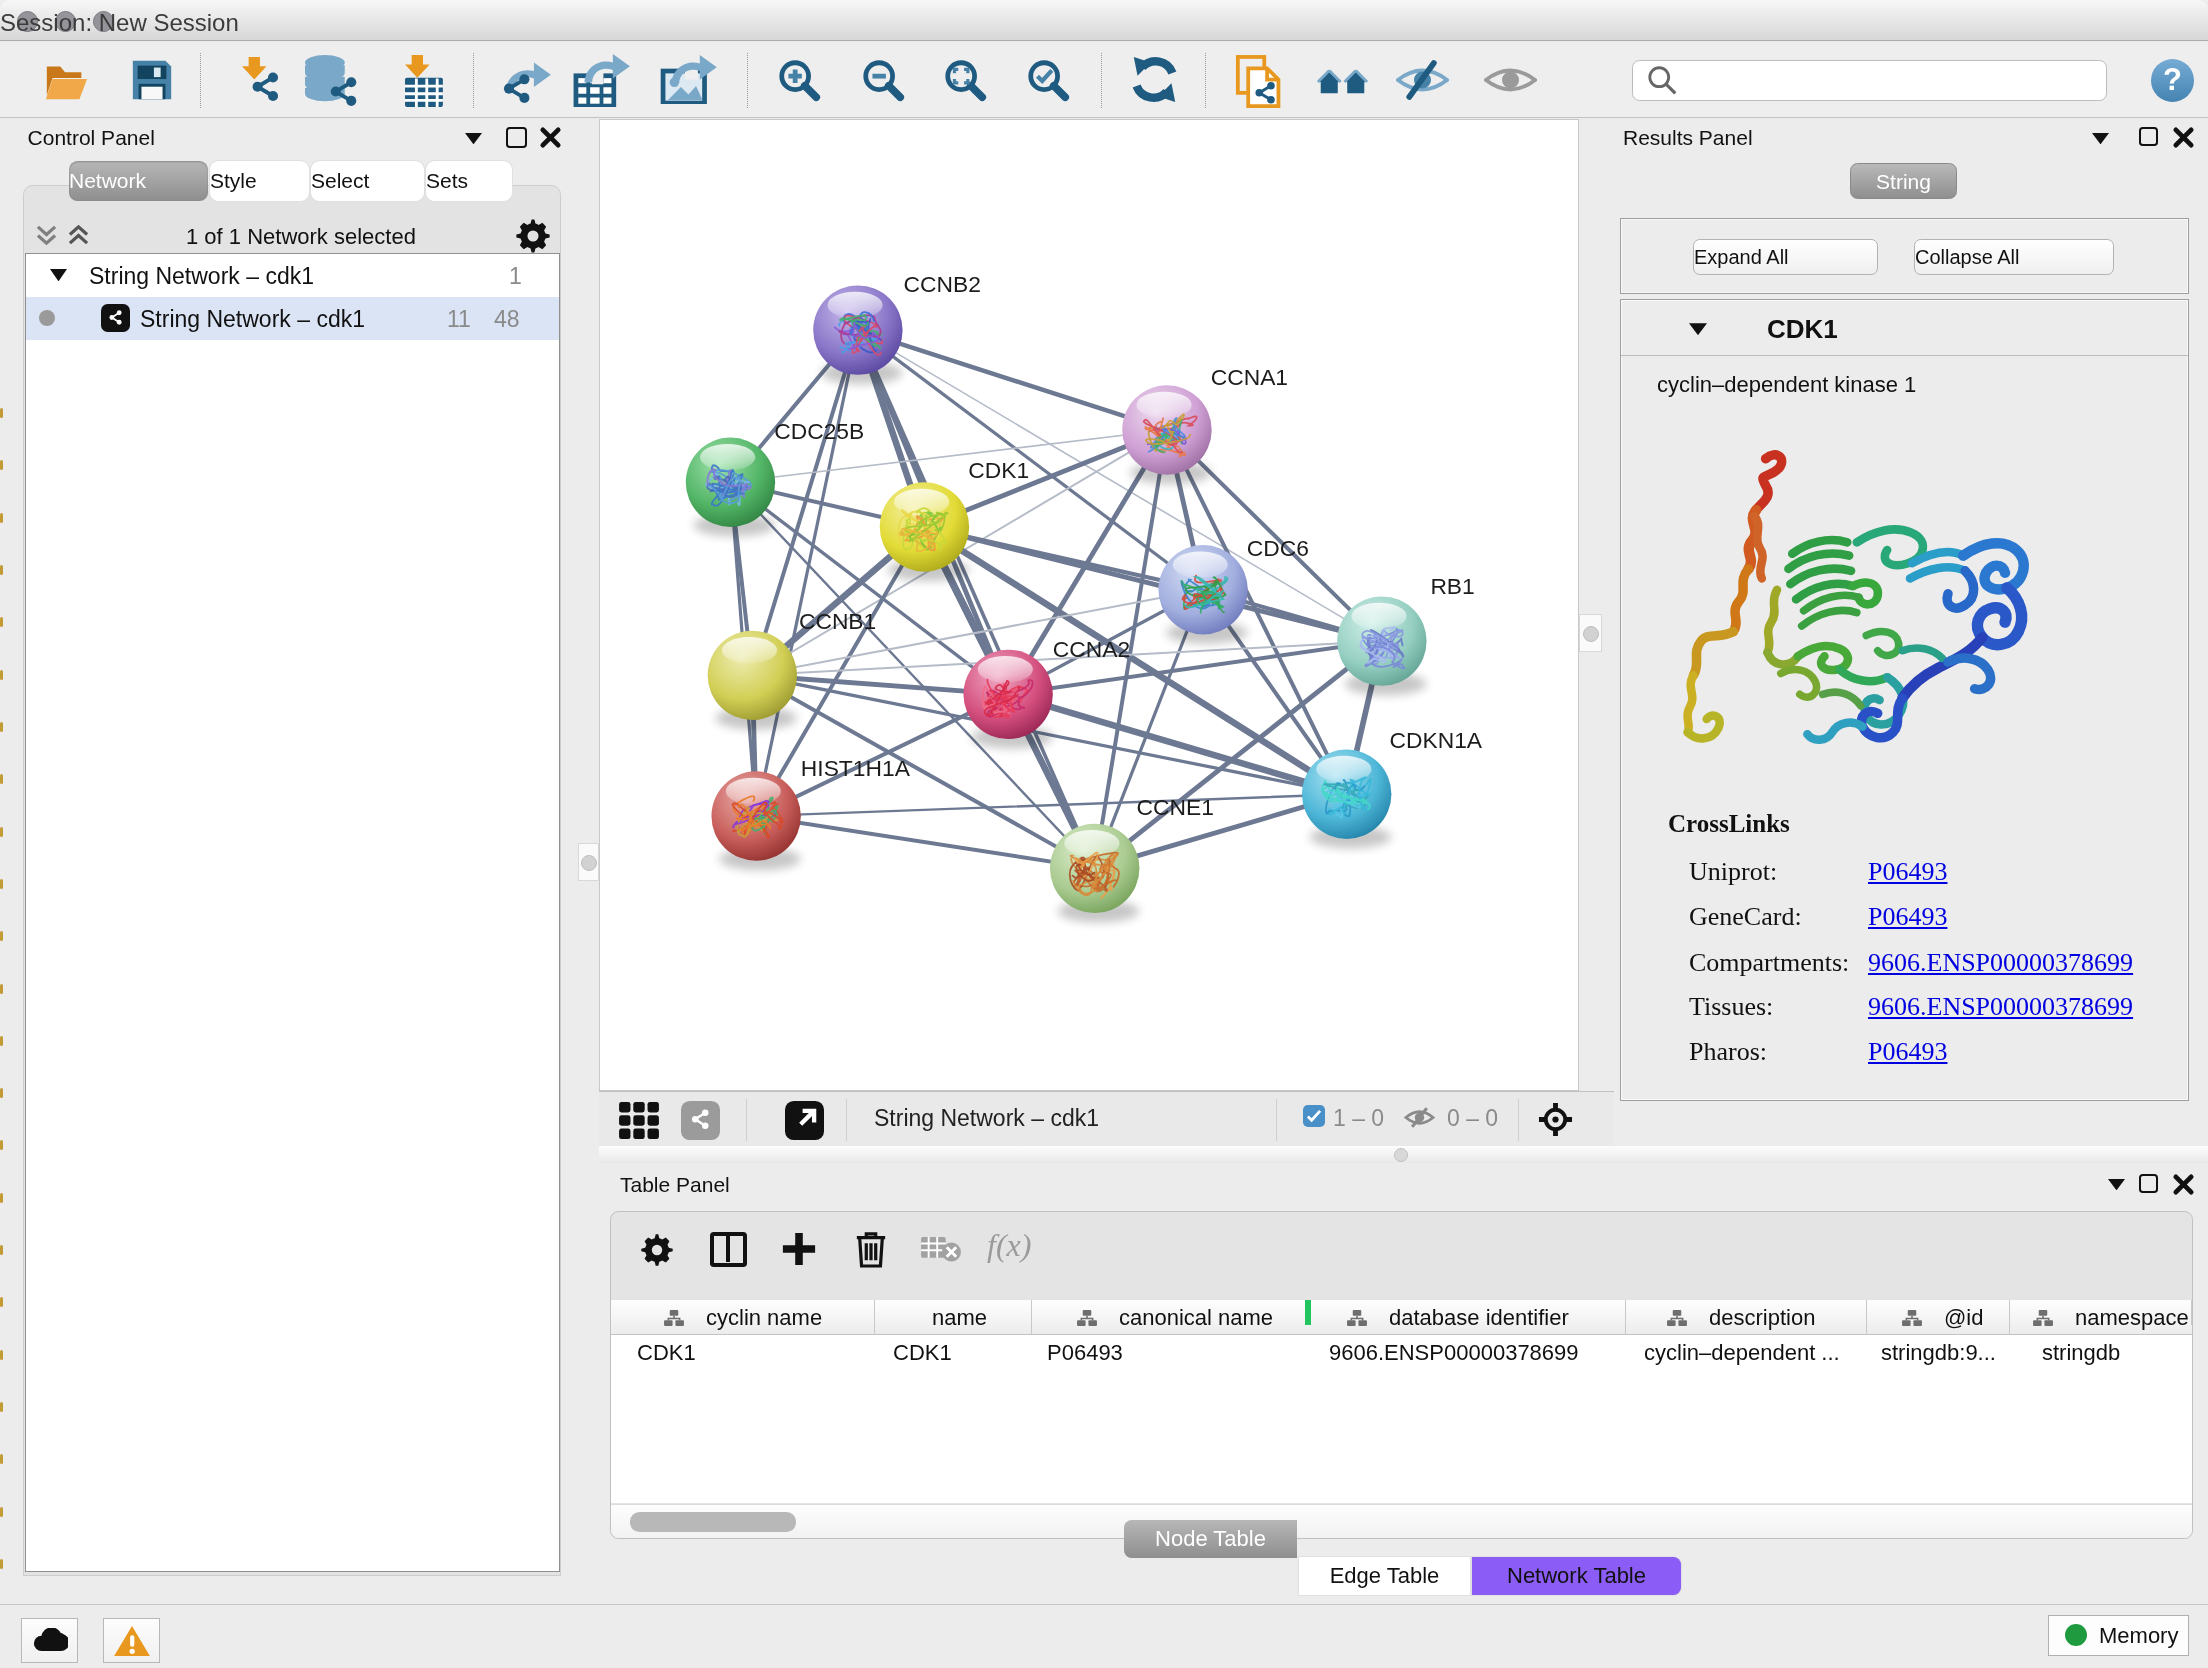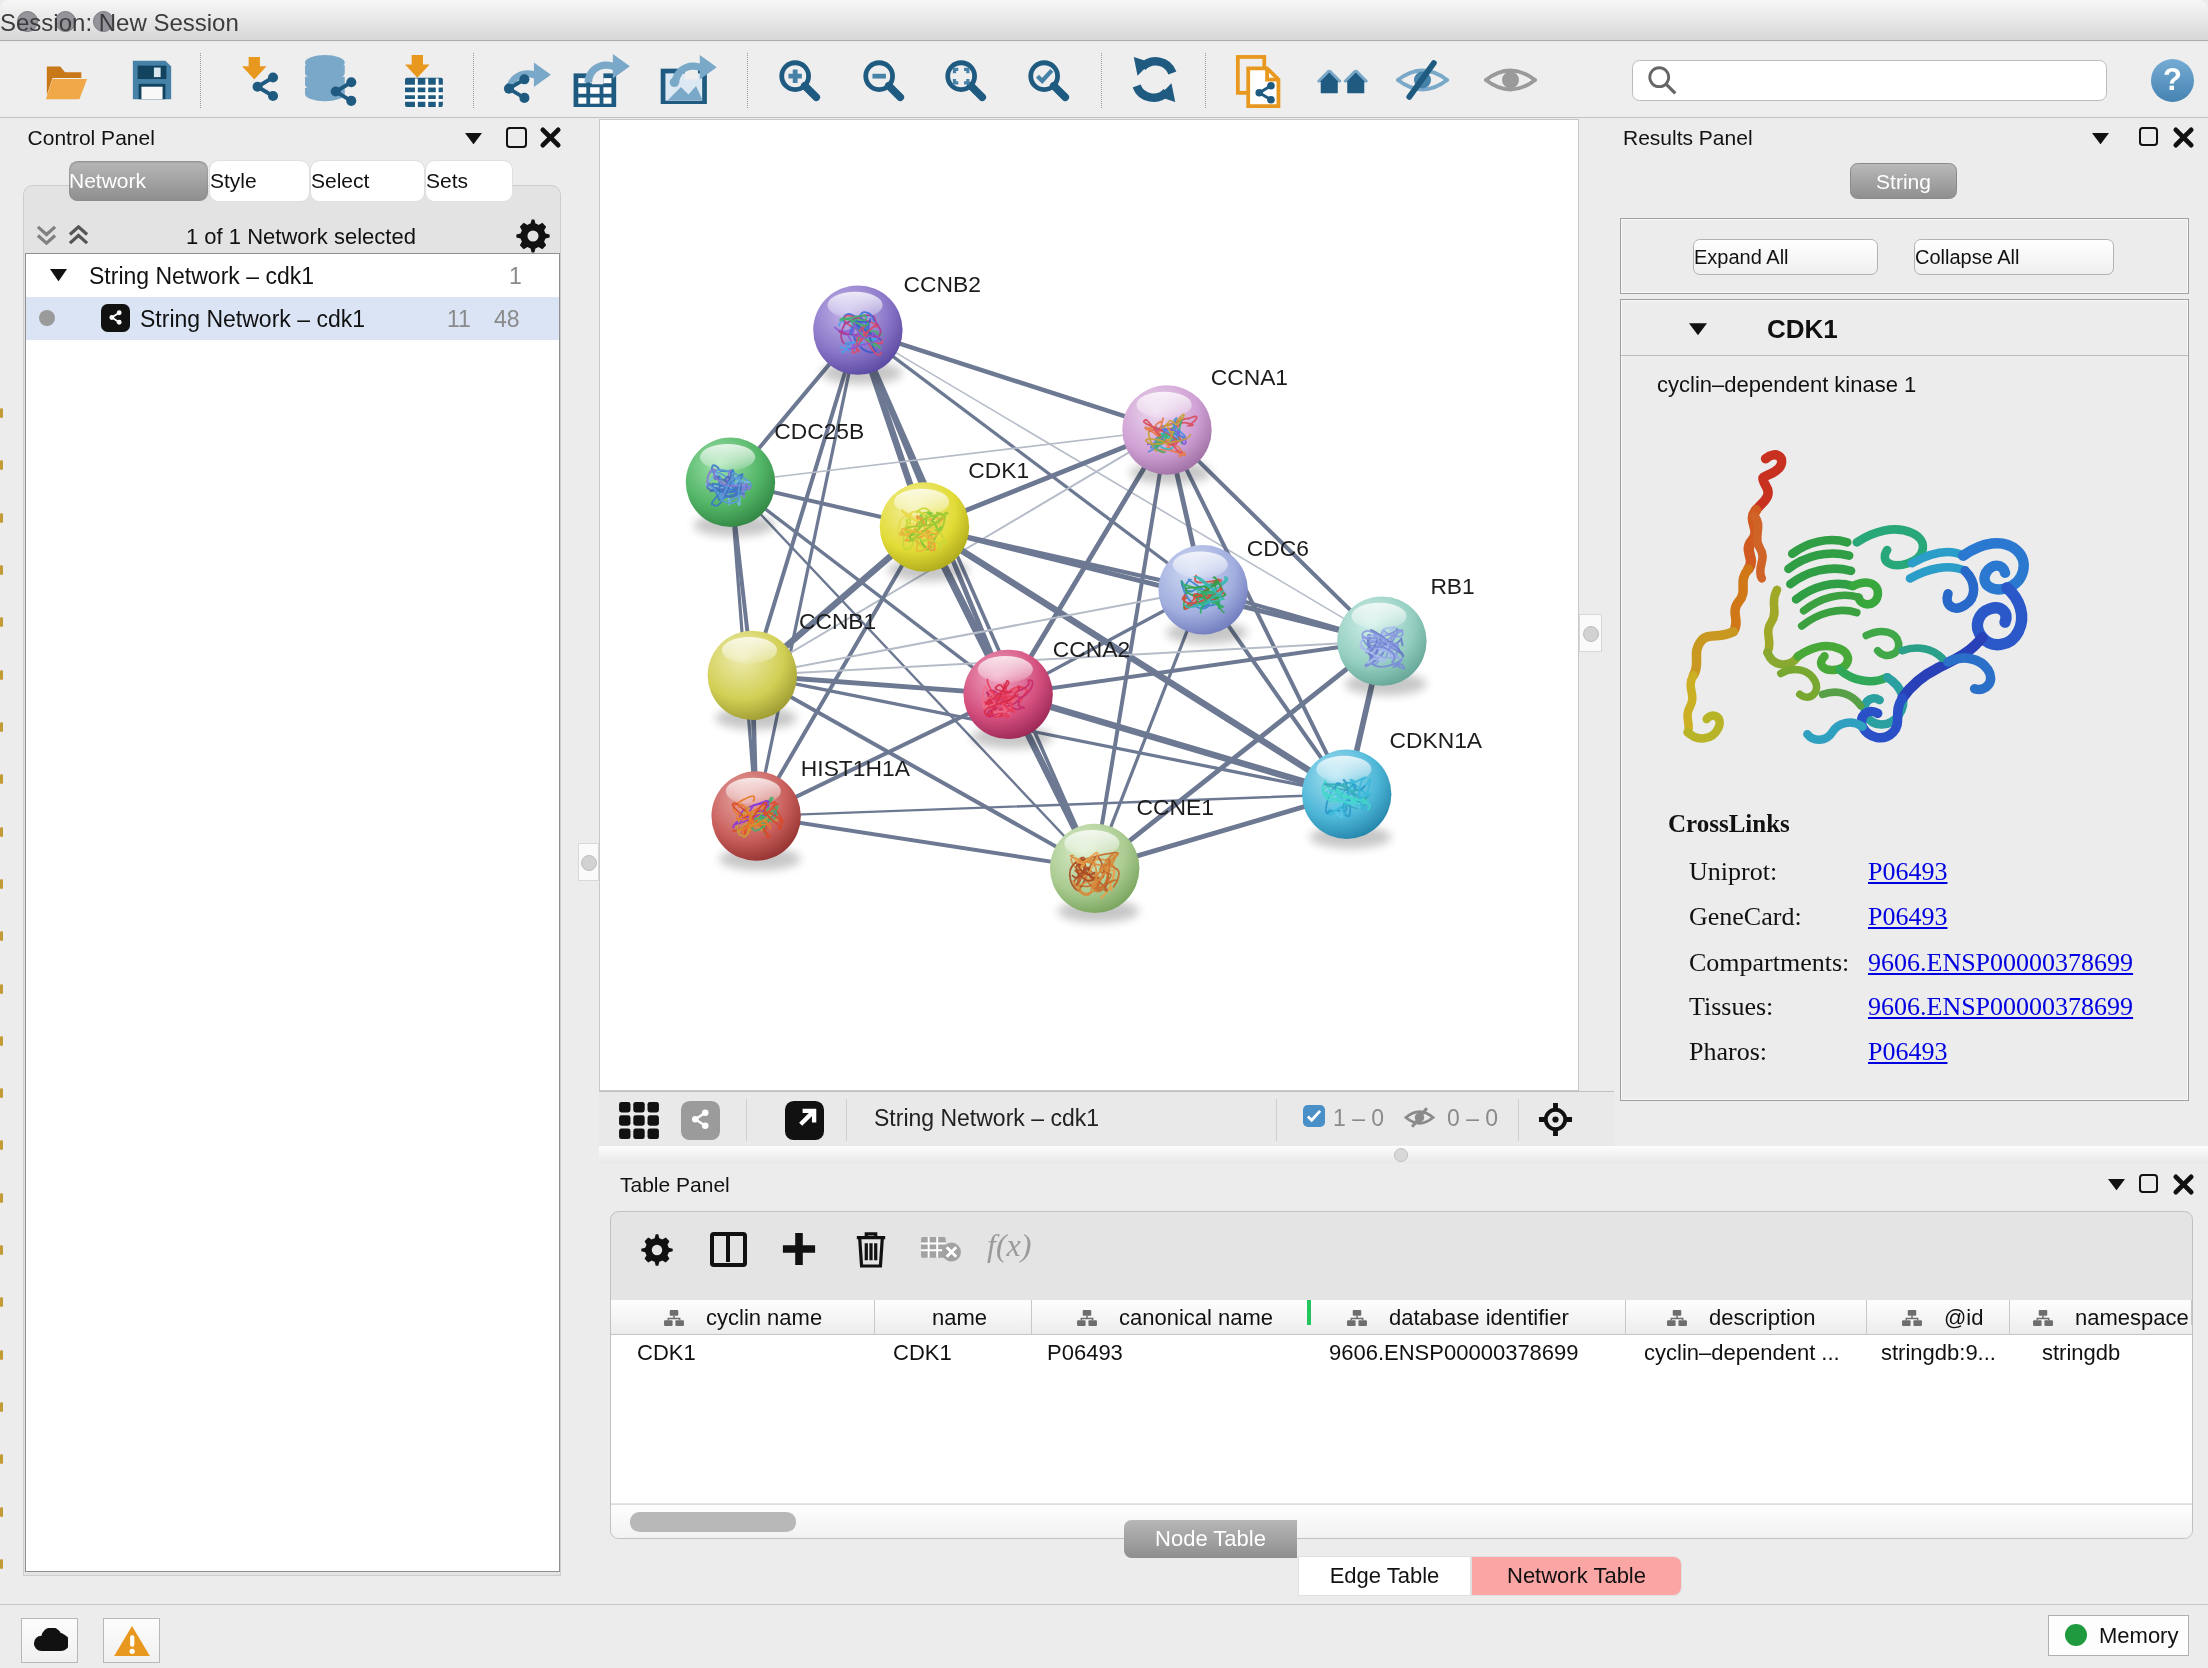--- a/index.html
+++ b/index.html
@@ -805,21 +805,21 @@
         <rect x="1" y="12" width="9" height="6" rx="1"></rect>
         <rect x="13" y="12" width="9" height="6" rx="1"></rect>
         <path d="M11.5 7 L11.5 10 M5.5 12 L5.5 10 L17.5 10 L17.5 12" stroke="#6e6e6e" stroke-width="1.6" fill="none"></path>
       </g>
     </svg>
     <div style="position:absolute;left:95px;top:4.8px;font-size:22px;color:#111">cyclin name</div>
   </div>
 <div class="abs" style="left:875px;top:1300px;width:157px;height:35px;border-right:1px solid #c8c8c8">
     <div style="position:absolute;left:57px;top:4.8px;font-size:22px;color:#111">name</div>
   </div>
-<div class="abs" style="left:1032px;top:1300px;width:279px;height:25px;border-right:4px solid #22c55e">
+<div class="abs" style="left:1032px;top:1300px;width:279px;height:25px;border-right:6px solid #22c55e">
     <svg width="22" height="18" viewBox="0 0 23 19" style="position:absolute;left:44px;top:8.6px">
       <g fill="#6e6e6e">
         <rect x="7" y="1" width="9" height="6" rx="1"></rect>
         <rect x="1" y="12" width="9" height="6" rx="1"></rect>
         <rect x="13" y="12" width="9" height="6" rx="1"></rect>
         <path d="M11.5 7 L11.5 10 M5.5 12 L5.5 10 L17.5 10 L17.5 12" stroke="#6e6e6e" stroke-width="1.6" fill="none"></path>
       </g>
     </svg>
     <div style="position:absolute;left:87px;top:4.8px;font-size:22px;color:#111">canonical name</div>
   </div>
@@ -874,21 +874,21 @@
 <div class="abs" style="left:1329px;top:1340px;font-size:22px;color:#111">9606.ENSP00000378699</div>
 <div class="abs" style="left:1644px;top:1340px;font-size:22px;color:#111">cyclin–dependent ...</div>
 <div class="abs" style="left:1881px;top:1340px;font-size:22px;color:#111">stringdb:9...</div>
 <div class="abs" style="left:2042px;top:1340px;font-size:22px;color:#111">stringdb</div>
 <div class="abs" style="left:611px;top:1504px;width:1581px;height:34px;background:linear-gradient(#fdfdfd,#f2f2f2);border-top:1px solid #dcdcdc;border-radius:0 0 7.6px 7.6px">
   <div class="abs" style="left:19px;top:6.7px;width:166px;height:20px;background:#b8b8b8;border-radius:9.5px"></div>
 </div>
 
 <div class="abs btab" style="left:1124px;top:1520px;width:173px;background:linear-gradient(#b7b7b7,#8e8e8e);border-radius:7.6px 0 0 7.6px;color:#fff">Node Table</div>
 <div class="abs btab" style="left:1299px;top:1557px;width:171px;background:#fff;color:#111;box-shadow:0 0 0 1px #e0e0e0">Edge Table</div>
-<div class="abs btab" style="left:1472px;top:1557px;width:209px;background:#fca5a5;color:#111;border-radius:0 7.6px 7.6px 0;box-shadow:0 0 0 1px #e0e0e0">Network Table</div>
+<div class="abs btab" style="left:1472px;top:1557px;width:209px;background:#8b5cf6;color:#111;border-radius:0 7.6px 7.6px 0;box-shadow:0 0 0 1px #e0e0e0">Network Table</div>
 
 <div class="abs statusbar">
   <div class="abs sbtn" style="left:21px;top:13.3px;width:57px;height:45px">
     <svg width="36" height="27" viewBox="0 0 38 28" style="position:absolute;left:9.5px;top:8.6px">
         <path d="M10 24 A8 8 0 0 1 10 8 A11 11 0 0 1 31 6 A7.5 7.5 0 0 1 30 24 Z" fill="#111"></path>
         <circle cx="30" cy="9" r="4" fill="#111"></circle>
       </svg>
   </div>
   <div class="abs sbtn" style="left:103px;top:13.3px;width:57px;height:45px">
     <svg width="38" height="32" viewBox="0 0 40 34" style="position:absolute;left:8.6px;top:5.7px">

